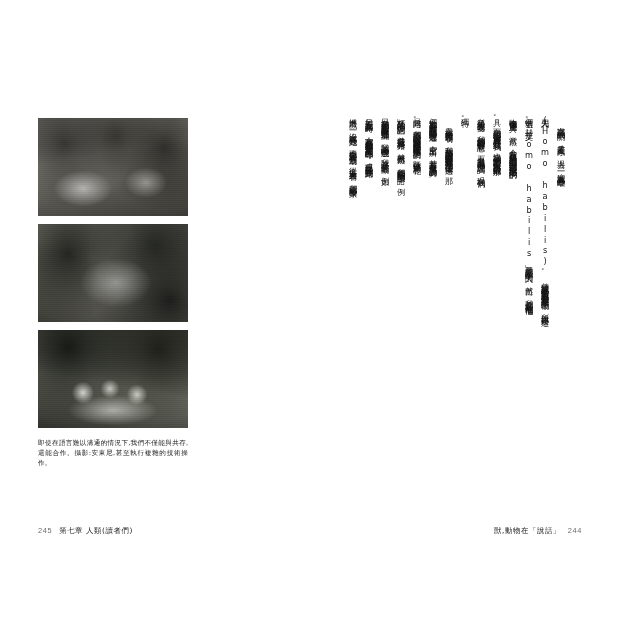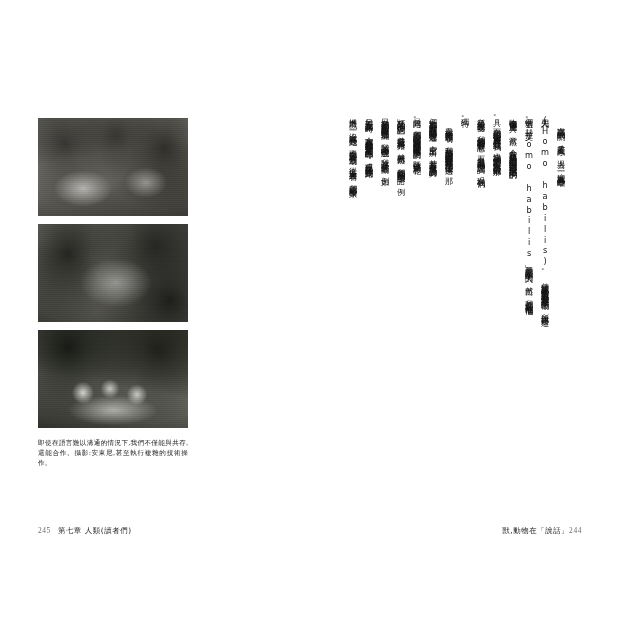--- a/index.html
+++ b/index.html
@@ -135,27 +135,28 @@
     color: #1a1a1a;
     letter-spacing: 0.6px;
     font-family: "DejaVu Sans", "Liberation Sans", sans-serif;
   }
   .footer-left { left: 38px; }
   .footer-right { right: 38px; }
   .folio {
     display: inline-block;
     margin-right: 7px;
     color: #6d6d6d;
-    font-family: Liberation Serif, serif;
+    font-family: Liberation Sans, sans-serif;
     margin-top: 12px;
   }
   .folio-r {
     display: inline-block;
+    margin-left: 7px;
     color: #6d6d6d;
-    font-family: Liberation Serif, serif;
+    font-family: Liberation Sans, sans-serif;
   }
   .gutter {
     position: absolute;
     left: 310px;
     top: 60px;
     width: 1px;
     height: 500px;
     background: rgba(0,0,0,0);
   }
 </style>

